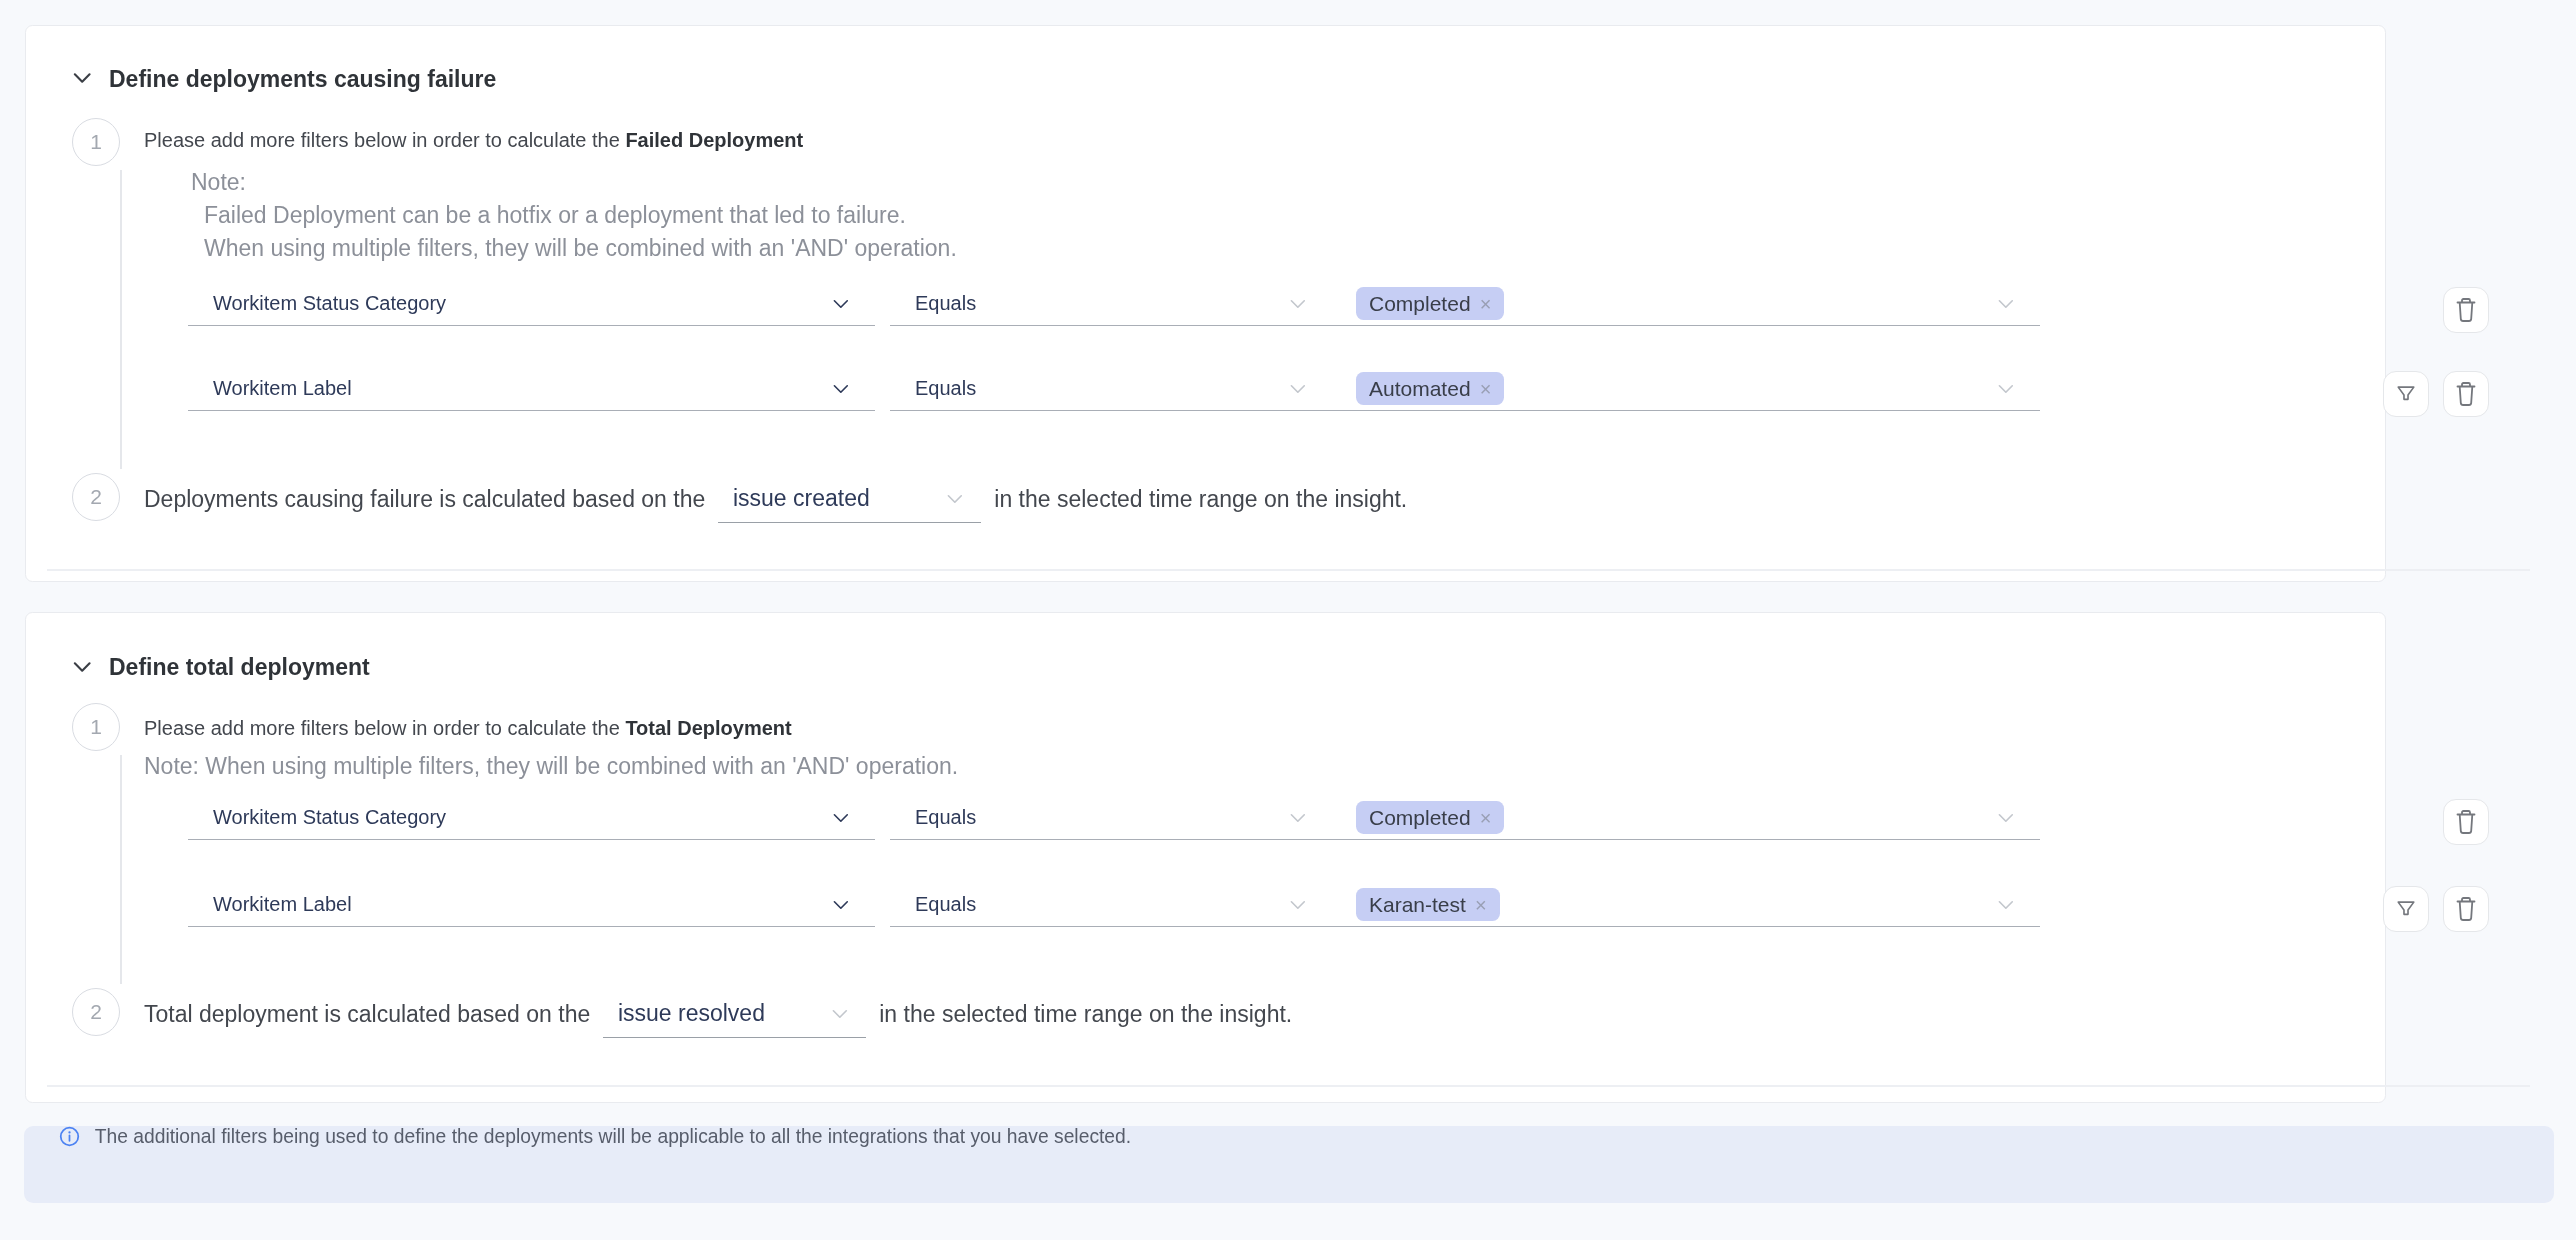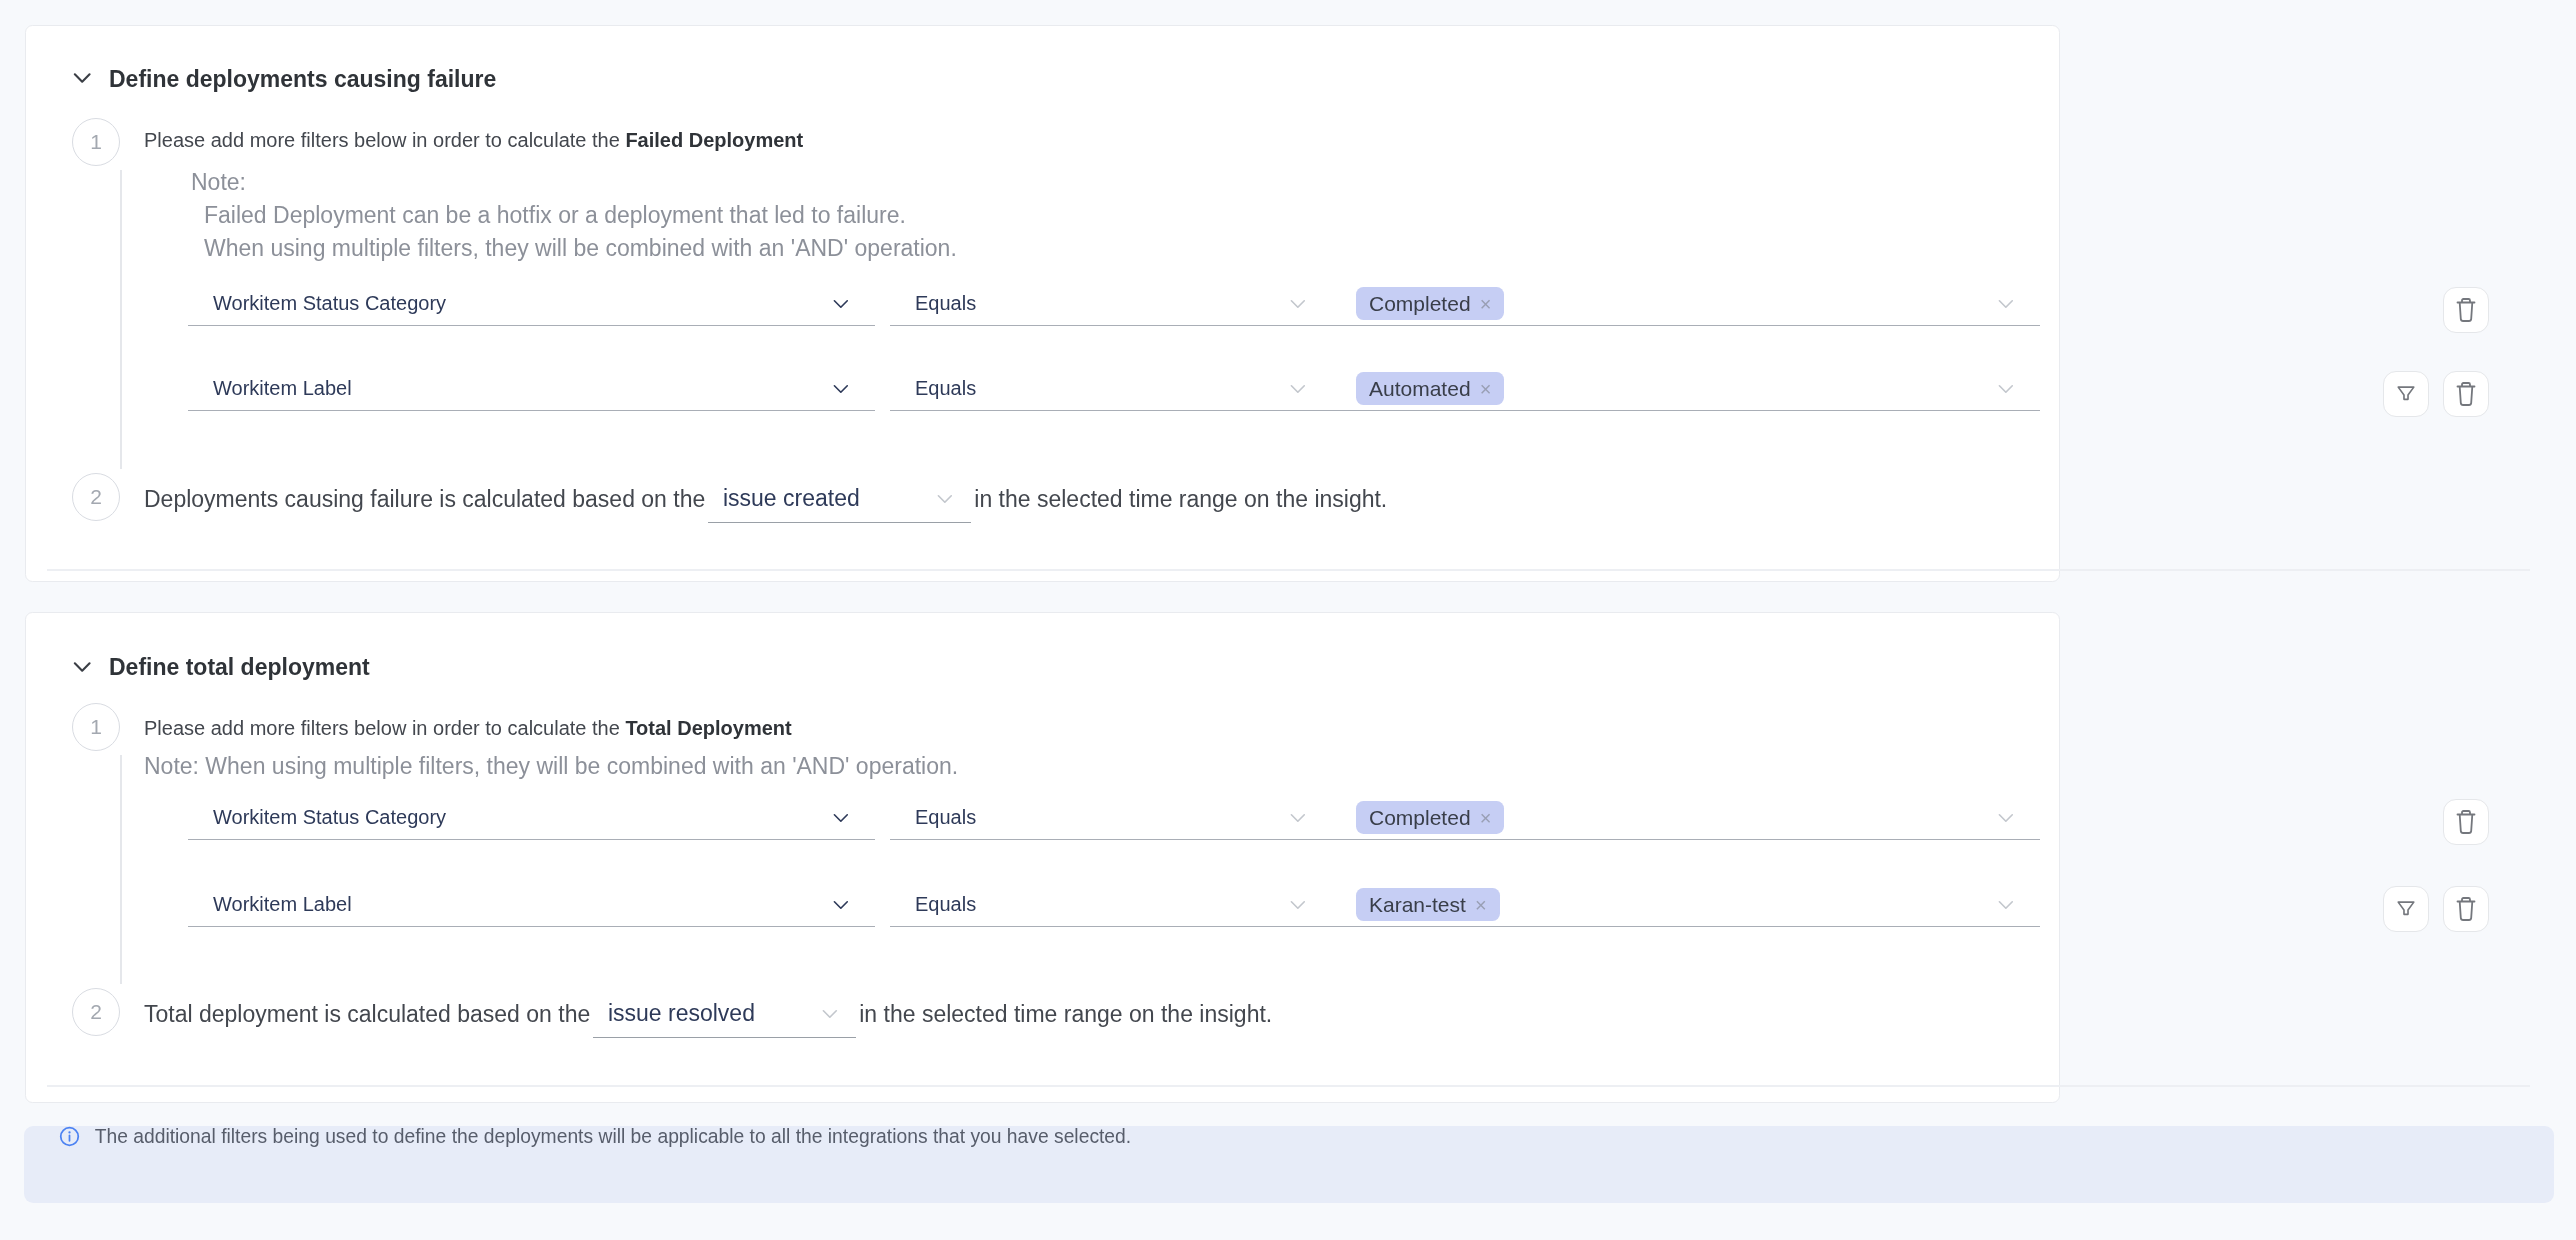--- a/index.html
+++ b/index.html
@@ -1,21 +1,21 @@
 <!DOCTYPE html>
 <html style="font-size:14.7px"><head>
 <meta charset="utf-8">
 <style>
   html,body{margin:0;padding:0;}
   body{width:2576px;height:1240px;background:#f7f9fc;overflow:hidden;
        font-family:"Liberation Sans",sans-serif;-webkit-font-smoothing:antialiased;}
   .page{position:absolute;left:0;top:0;width:2576px;height:1240px;}
 
   
-  .card{position:absolute;left:25px;width:2035px;background:#ffffff;
+  .card{position:absolute;left:25px;width:2361px;background:#ffffff;
         border:1.4px solid #e9ebef;border-radius:7.4px;box-sizing:border-box;}
   .c1{top:25px;height:557px;}
   .c2{top:612px;height:491px;}
 
   
   .hdr-chev{position:absolute;left:47px;}
   .c1 .hdr-chev{top:46px;} .c2 .hdr-chev{top:48px;}
   .hdr-title{position:absolute;left:83px;margin:0;font-size:23px;line-height:26px;
              font-weight:700;color:#2f3338;}
   .c1 .hdr-title{top:40px;} .c2 .hdr-title{top:41px;}
@@ -60,21 +60,21 @@
   
   .iconbtn{position:absolute;width:46px;height:46px;background:#fff;border:1.8px solid #e5e7ea;
            border-radius:13px;display:flex;align-items:center;justify-content:center;
            padding:0;cursor:pointer;}
   .c1 .del1{left:2417px;top:261px;}
   .c1 .flt2{left:2357px;top:345px;} .c1 .del2{left:2417px;top:345px;}
   .c2 .del1{left:2417px;top:186px;}
   .c2 .flt2{left:2357px;top:273px;} .c2 .del2{left:2417px;top:273px;}
 
   
-  .sentence{position:absolute;left:118px;display:flex;align-items:center;gap:3px;
+  .sentence{position:absolute;left:118px;display:flex;align-items:center;gap:13px;
             height:48px;font-size:23px;color:#43474e;white-space:nowrap;}
   .c1 .sentence{top:449px;}
   .c2 .sentence{top:377px;}
   .inline-dd{position:relative;width:263px;height:48px;border-bottom:1.8px solid #9aa0a7;
              box-sizing:border-box;display:flex;align-items:center;padding-left:14.7px;
              font-size:23px;color:#2e3a59;cursor:pointer;}
   .inline-dd .chev{right:18.4px;}
 
   .divider{position:absolute;left:21px;width:2483px;height:1.8px;background:#edeff3;}
   .c1 .divider{top:543px;} .c2 .divider{top:472px;}

